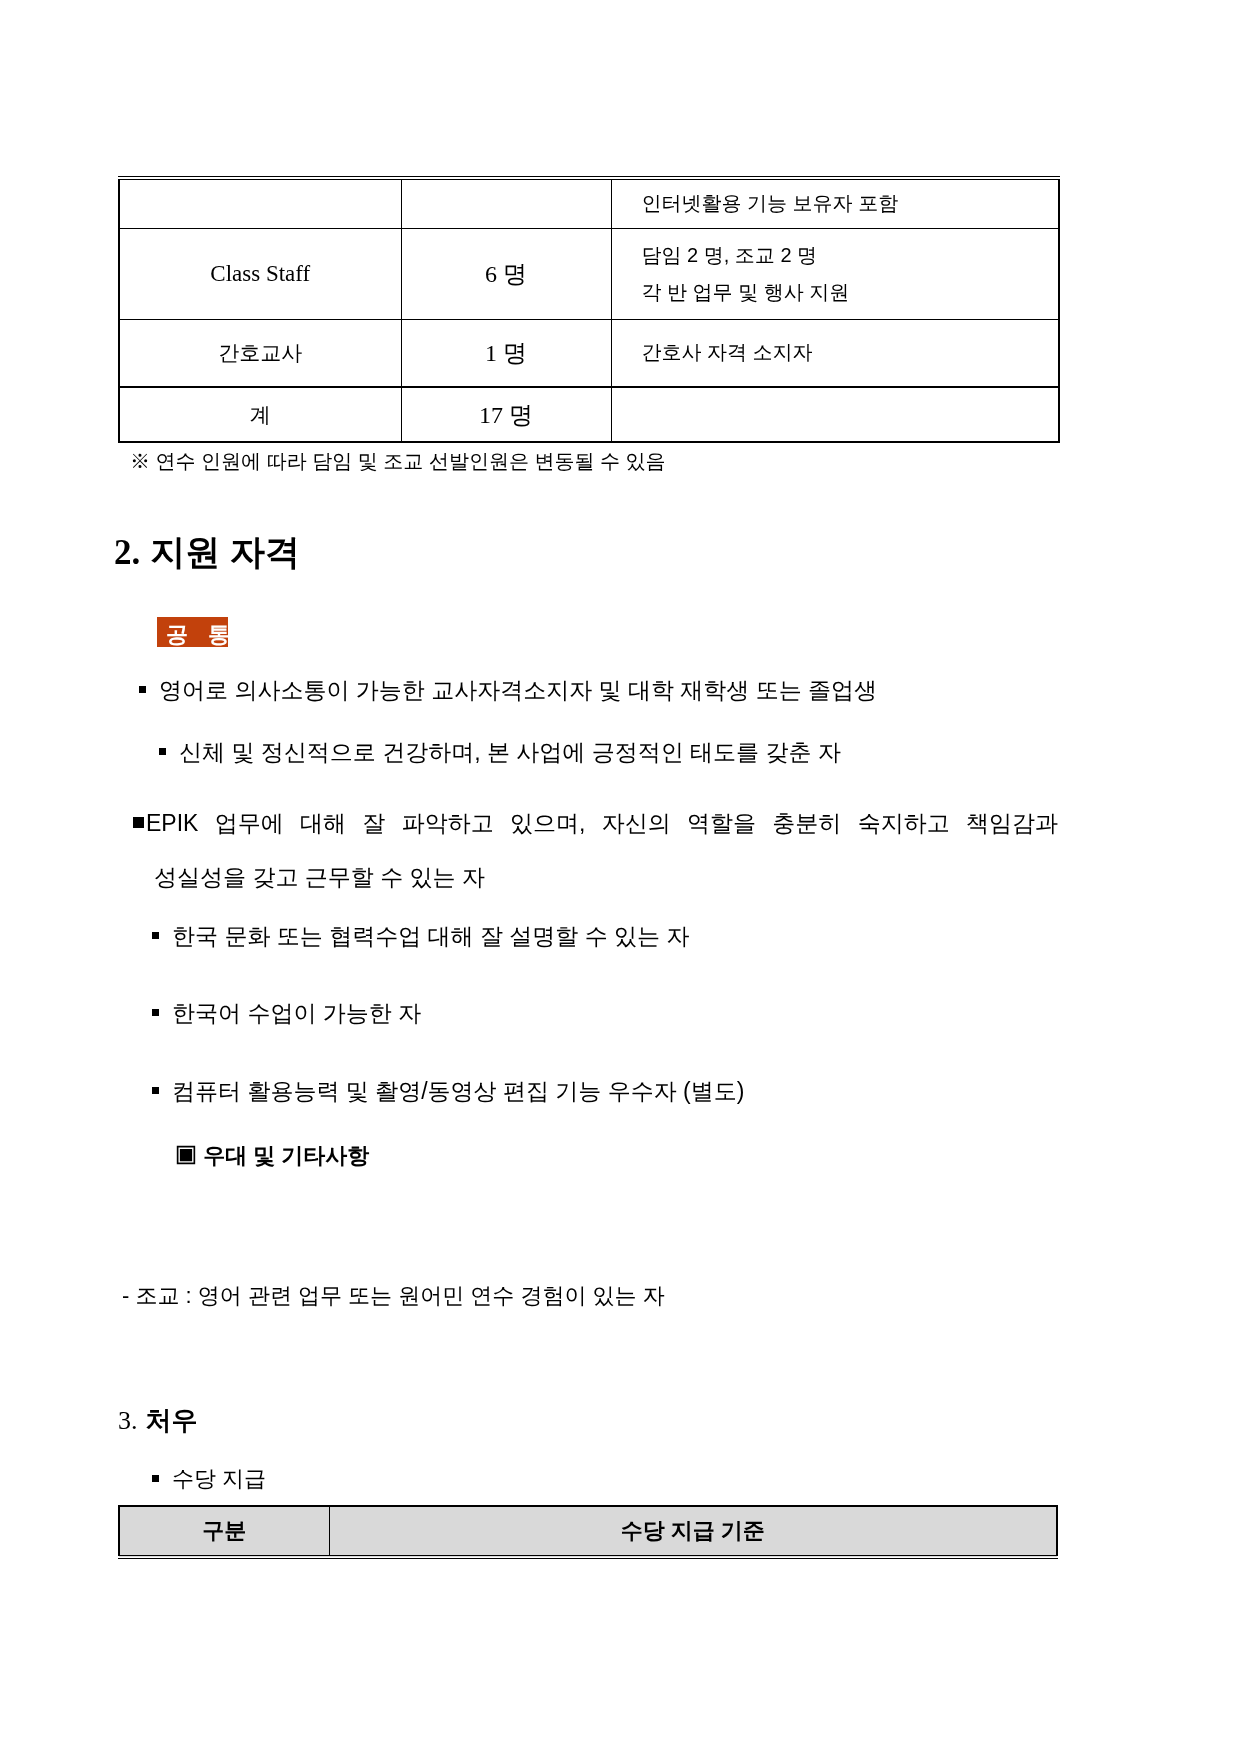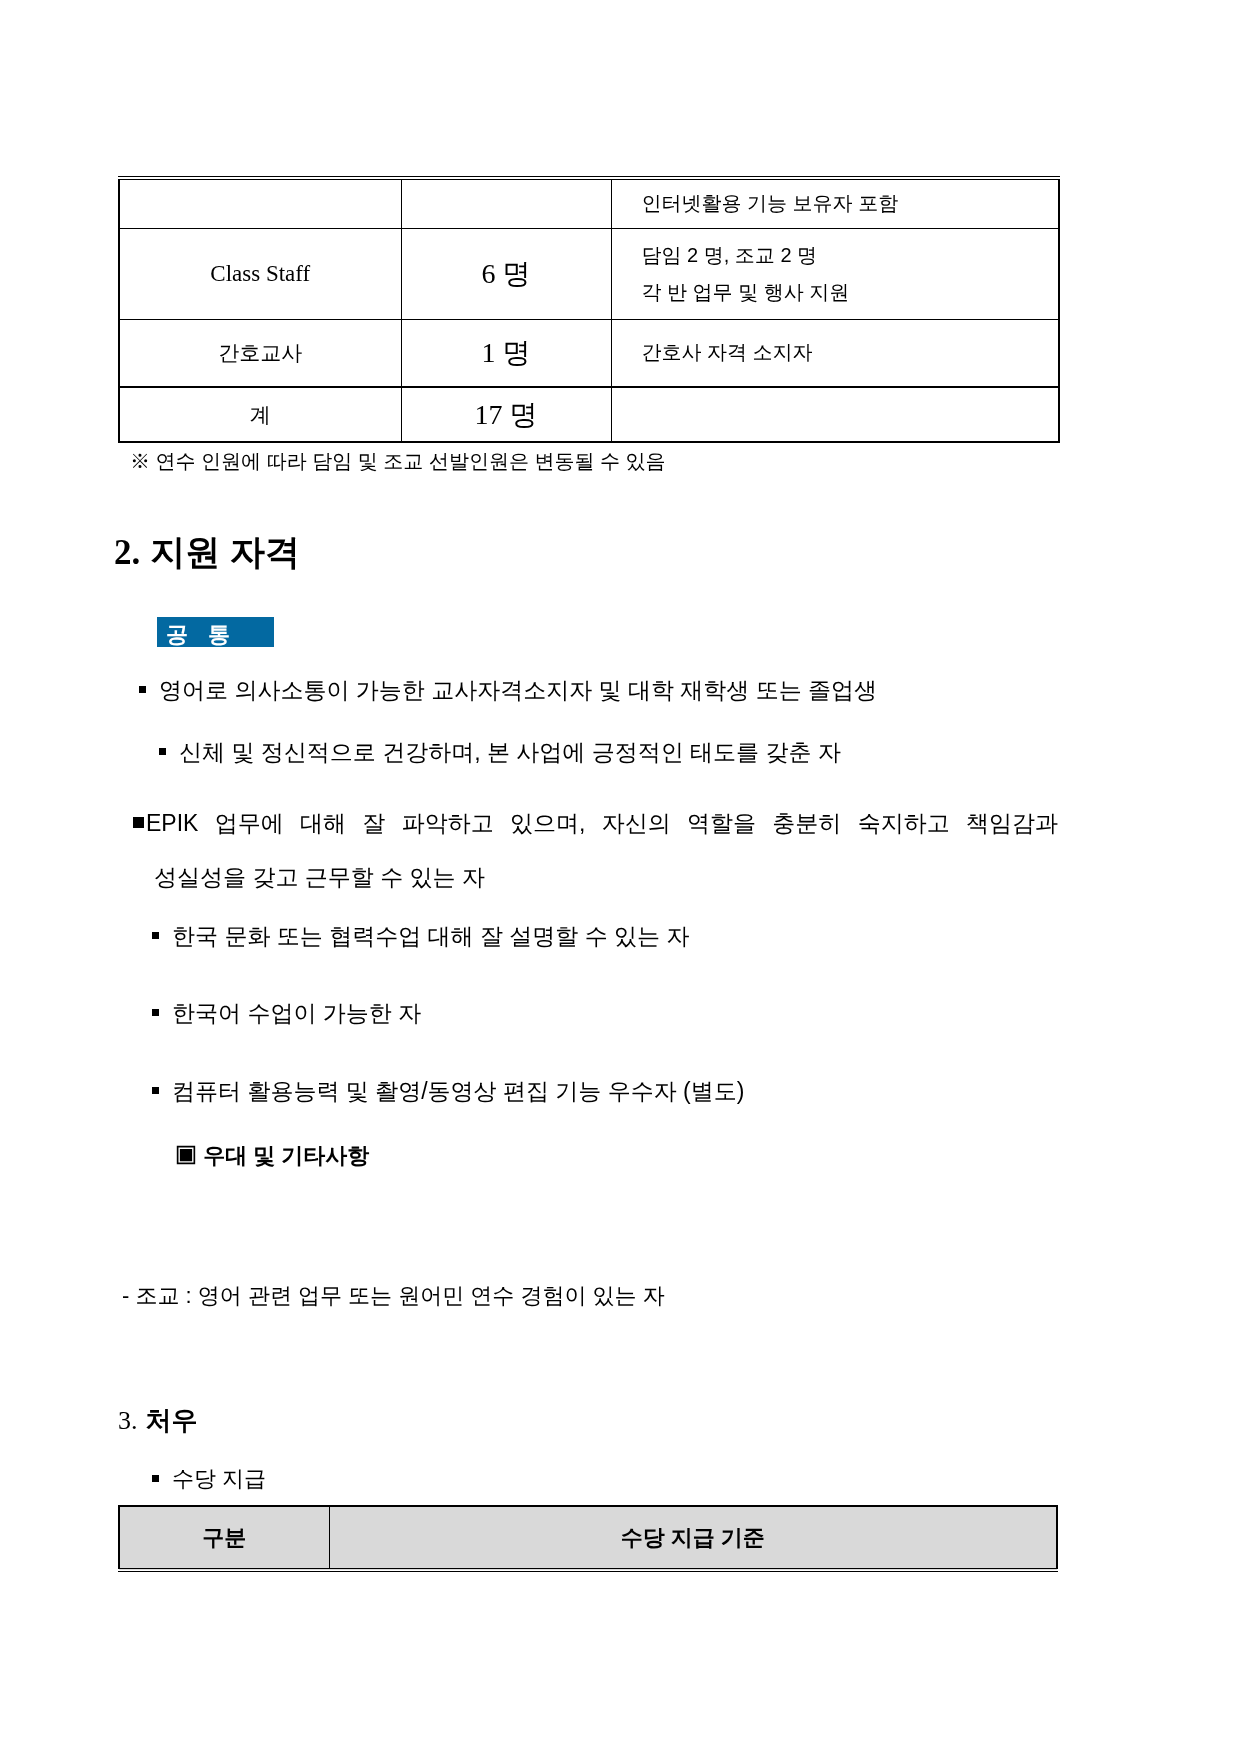--- a/index.html
+++ b/index.html
@@ -26,21 +26,21 @@
   table.staff tr.r1 td { border-top: 4px double #000; }
   table.staff td { border: 1px solid #000; }
   table.staff td:first-child { border-left: 2px solid #000; }
   table.staff td:last-child  { border-right: 2px solid #000; }
   table.staff tr.r4 td { border-top: 2px solid #000; border-bottom: 2px solid #000; }
   .col-role  { width: 282px; }
   .col-count { width: 210px; }
   .col-desc  { width: 448px; }
   table.staff td.role  { text-align: center; vertical-align: middle; font-size: 21px; }
   table.staff td.role.latin { font-family: "Liberation Serif", serif; font-size: 23px; }
-  table.staff td.count { text-align: center; vertical-align: middle; font-size: 28px; font-family: "Liberation Serif", serif; }
+  table.staff td.count { text-align: center; vertical-align: middle; font-size: 24px; font-family: "Liberation Serif", serif; }
   table.staff td.desc  { text-align: left; vertical-align: middle; padding-left: 30px; font-size: 20px; line-height: 37px; }
   tr.r1 { height: 50px; }
   tr.r2 { height: 91px; }
   tr.r3 { height: 68px; }
   tr.r4 { height: 55px; }
 
   .footnote {
     position: absolute;
     left: 130px; top: 448px;
     font-size: 20px;
@@ -58,22 +58,22 @@
     left: 118px; top: 1403px;
     font-size: 26px;
   }
   .h3 .num { font-family: "Liberation Serif", serif; font-weight: normal; margin-right: 8px; }
   .h3 .txt { font-weight: bold; }
 
   
   .badge {
     position: absolute;
     left: 157px; top: 617px;
-    width: 117px; height: 30px;
-    background: #0369a1;
+    width: 71px; height: 30px;
+    background: #c2410c;
     overflow: hidden;
   }
   .badge span {
     display: block;
     color: #ffffff;
     font-weight: bold;
     font-size: 22px;
     line-height: 36px;   
     padding-left: 9px;
     letter-spacing: 7px;
@@ -128,21 +128,21 @@
     border-bottom: 4px double #000;
     background: #d9d9d9;
     font-weight: bold;
     font-size: 22px;
     text-align: center;
     vertical-align: middle;
   }
   table.allow td:first-child, table.allow th:first-child { border-left: 2px solid #000; }
   table.allow td:last-child,  table.allow th:last-child  { border-right: 2px solid #000; }
   table.allow tr.bd td { border-bottom: 2px solid #000; font-size: 22px; vertical-align: middle; }
-  table.allow tr.hd { height: 64px; }
+  table.allow tr.hd { height: 51px; }
   table.allow tr.bd { height: 47px; }
   .acol1 { width: 210px; }
   td.acell1 { text-align: center; }
   td.acell2 { text-align: left; padding-left: 12px; }
 </style>
 </head>
 <body>
 
 <div class="page">
 

